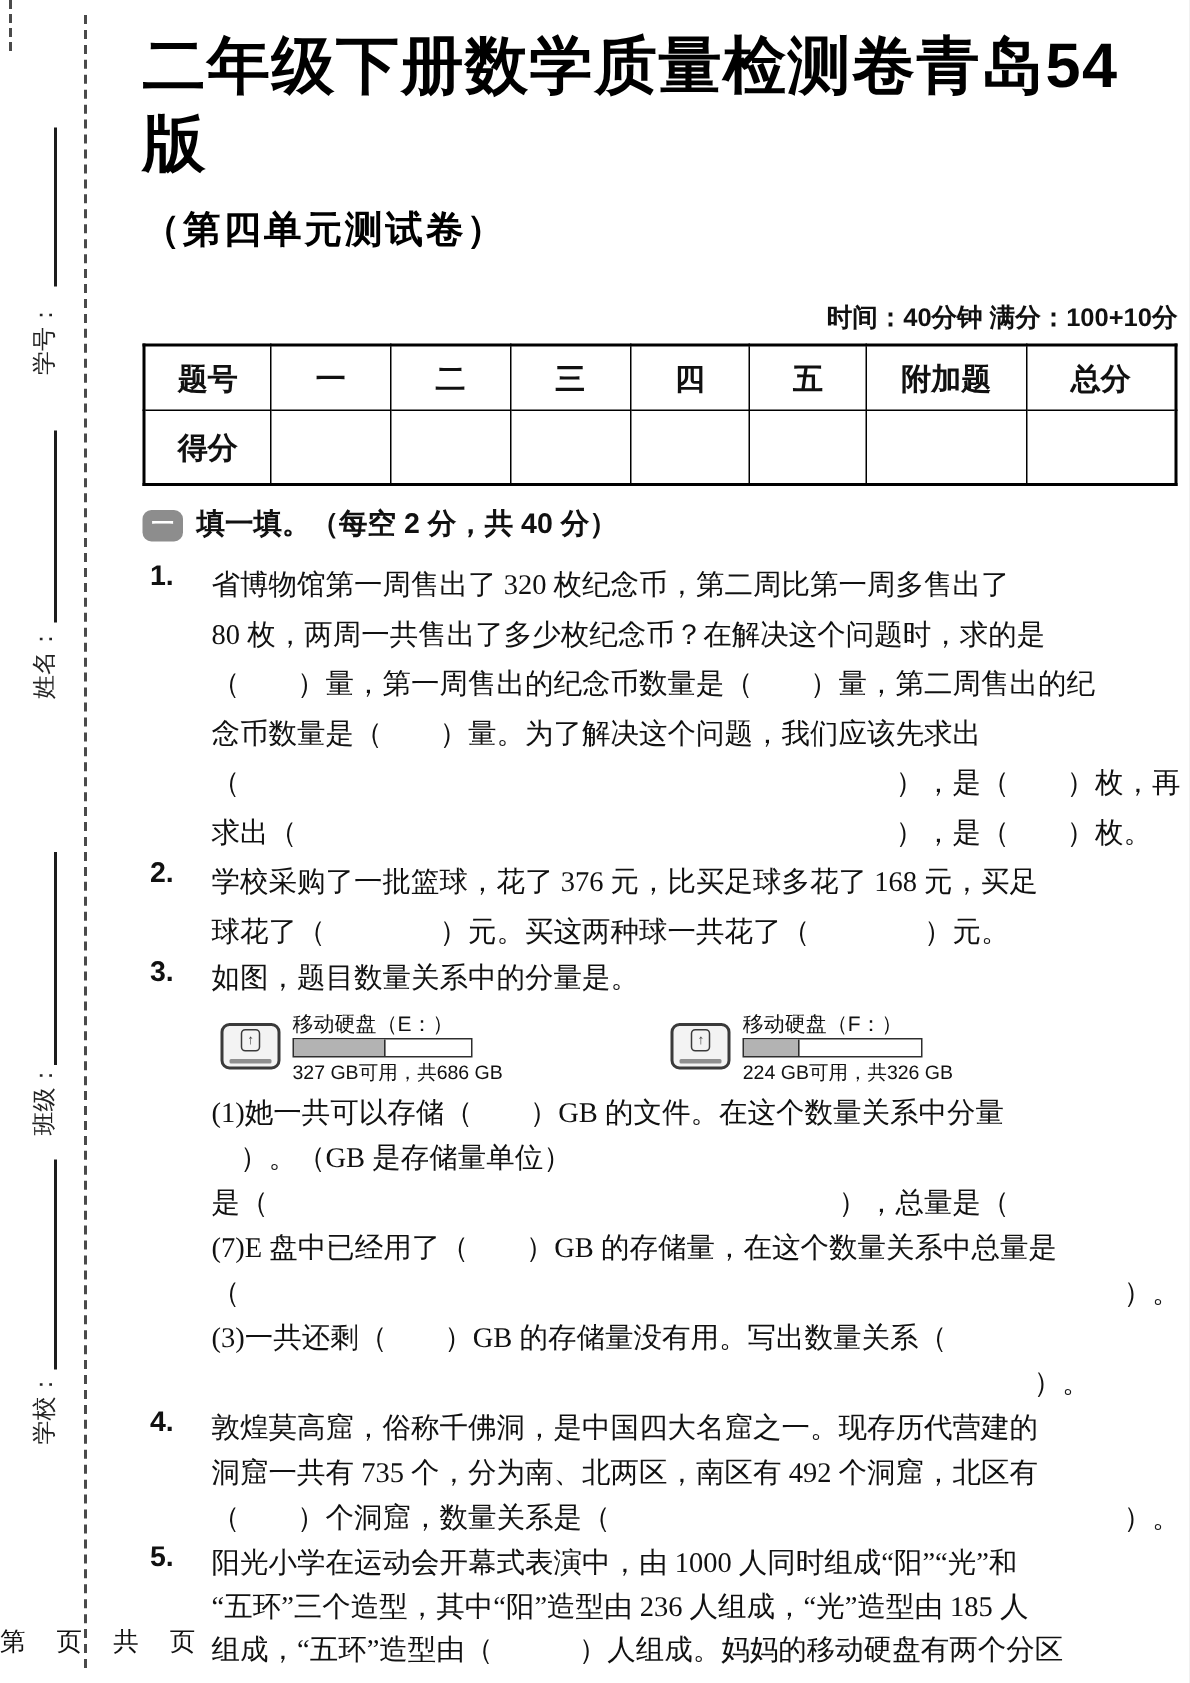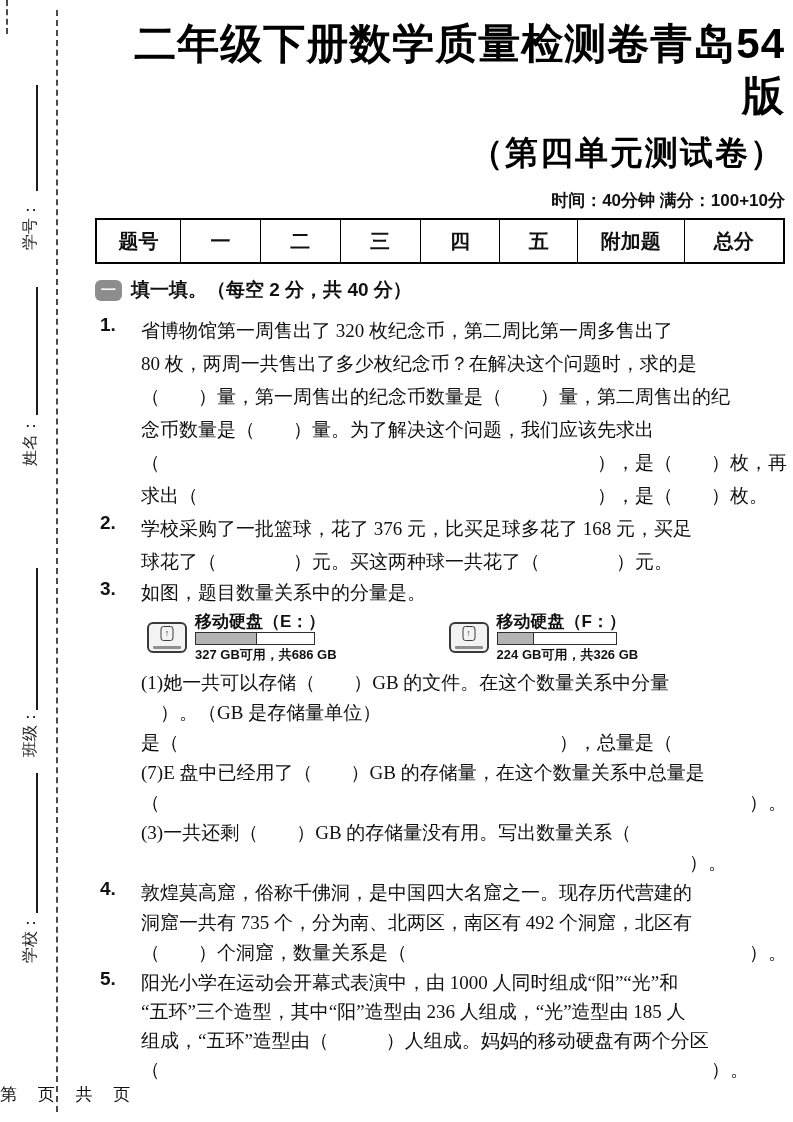--- a/index.html
+++ b/index.html
@@ -7,25 +7,25 @@
         font-family:"Liberation Serif","DejaVu Serif",serif;color:#111;}
   
   .dash-line{position:absolute;left:56px;top:10px;height:1102px;border-left:2.5px dashed #4a4a4a;}
   .corner-mark{position:absolute;left:6px;top:0;height:34px;border-left:2.5px dashed #4a4a4a;}
   .side-label{position:absolute;left:30px;transform:translate(-50%,-50%) rotate(-90deg);
               white-space:nowrap;font-size:16px;color:#222;
               font-family:"Liberation Sans","DejaVu Sans",sans-serif;}
   .side-line{position:absolute;left:36px;width:2px;background:#1c1c1c;}
   
   .content{position:absolute;left:95px;top:18px;width:690px;}
-  .title{margin:0;text-align:right;font-size:42px;line-height:52px;font-weight:bold;color:#000;
+  .title{margin:0;text-align:left;font-size:42px;line-height:52px;font-weight:bold;color:#000;
          font-family:"Liberation Sans","DejaVu Sans",sans-serif;letter-spacing:1px;}
-  .subtitle{margin:8px 0 0 0;text-align:right;font-size:33px;line-height:46px;font-weight:bold;color:#000;
+  .subtitle{margin:8px 0 0 0;text-align:left;font-size:25px;line-height:46px;font-weight:bold;color:#000;
          font-family:"Liberation Sans","DejaVu Sans",sans-serif;letter-spacing:2px;}
-  .meta{margin-top:14px;text-align:right;font-size:17px;line-height:22px;font-weight:bold;
+  .meta{margin-top:25px;text-align:right;font-size:17px;line-height:22px;font-weight:bold;
         font-family:"Liberation Sans","DejaVu Sans",sans-serif;}
   table.score{margin-top:6px;width:100%;border-collapse:collapse;border:2.5px solid #000;}
   table.score td{border:1.6px solid #000;text-align:center;font-size:20px;font-weight:bold;
         font-family:"Liberation Sans","DejaVu Sans",sans-serif;}
   tr.r1 td{height:40px;font-family:Liberation Serif, serif;}
   tr.r2 td{height:46px;}
   
   .sec-head{display:flex;align-items:center;margin-top:12px;font-size:19px;font-weight:bold;
         line-height:28px;font-family:"Liberation Sans","DejaVu Sans",sans-serif;}
   .badge{display:inline-flex;align-items:center;justify-content:center;width:27px;height:21px;
@@ -42,24 +42,24 @@
   .line.right{text-align:right;padding-right:58px;}
   
   .disk-fig{display:flex;gap:112px;margin:6px 0 4px 18px;height:50px;}
   .disk{display:flex;align-items:flex-start;}
   .drive-icon{position:relative;width:36px;height:27px;border:2px solid #3a3a3a;border-radius:6px;
         background:#f3f3f3;margin-top:8px;flex:0 0 auto;}
   .drive-icon .usb{position:absolute;left:50%;top:2px;transform:translateX(-50%);width:11px;height:13px;
         border:1.3px solid #3a3a3a;border-radius:3px;font-size:9px;line-height:12px;text-align:center;color:#3a3a3a;}
   .drive-icon .slot{position:absolute;left:4px;right:4px;bottom:2px;height:3px;background:#8f8f8f;border-radius:1px;}
   .disk-meta{margin-left:8px;font-family:"Liberation Sans","DejaVu Sans",sans-serif;}
-  .disk-name{font-size:17px;font-weight:bold;line-height:16px;}
+  .disk-name{font-size:14px;font-weight:normal;line-height:16px;}
   .bar{width:118px;height:11px;border:1.6px solid #2e2e2e;margin:2px 0 2px 0;background:#fff;}
   .fill{height:100%;background:#b3b3b3;border-right:1.6px solid #2e2e2e;box-sizing:border-box;}
-  .disk-info{font-size:13px;line-height:16px;font-weight:bold;}
+  .disk-info{font-size:13px;line-height:16px;font-weight:normal;}
   
   .footer{position:absolute;left:0;width:793px;bottom:16px;text-align:left;font-size:17px;
         letter-spacing:8px;color:#111;font-family:"Liberation Sans","DejaVu Sans",sans-serif;}
 </style>
 </head>
 <body>
 
 <div class="page">
 
   <div class="corner-mark"></div>
@@ -95,20 +95,30 @@
           <tr class="r1">
         <td>题号</td>
         <td>一</td>
         <td>二</td>
         <td>三</td>
         <td>四</td>
         <td>五</td>
         <td>附加题</td>
         <td>总分</td>
       </tr>
+      <tr class="r2">
+        <td>得分</td>
+        <td></td>
+        <td></td>
+        <td></td>
+        <td></td>
+        <td></td>
+        <td></td>
+        <td></td>
+      </tr>
     </tbody>
       </table>
 
     <div class="sec-head">
       <span class="badge">一</span>
       <span>填一填。（每空 2 分，共 40 分）</span>
     </div>
 
     <div class="q first lh33">
       <span class="qno">1.</span>

